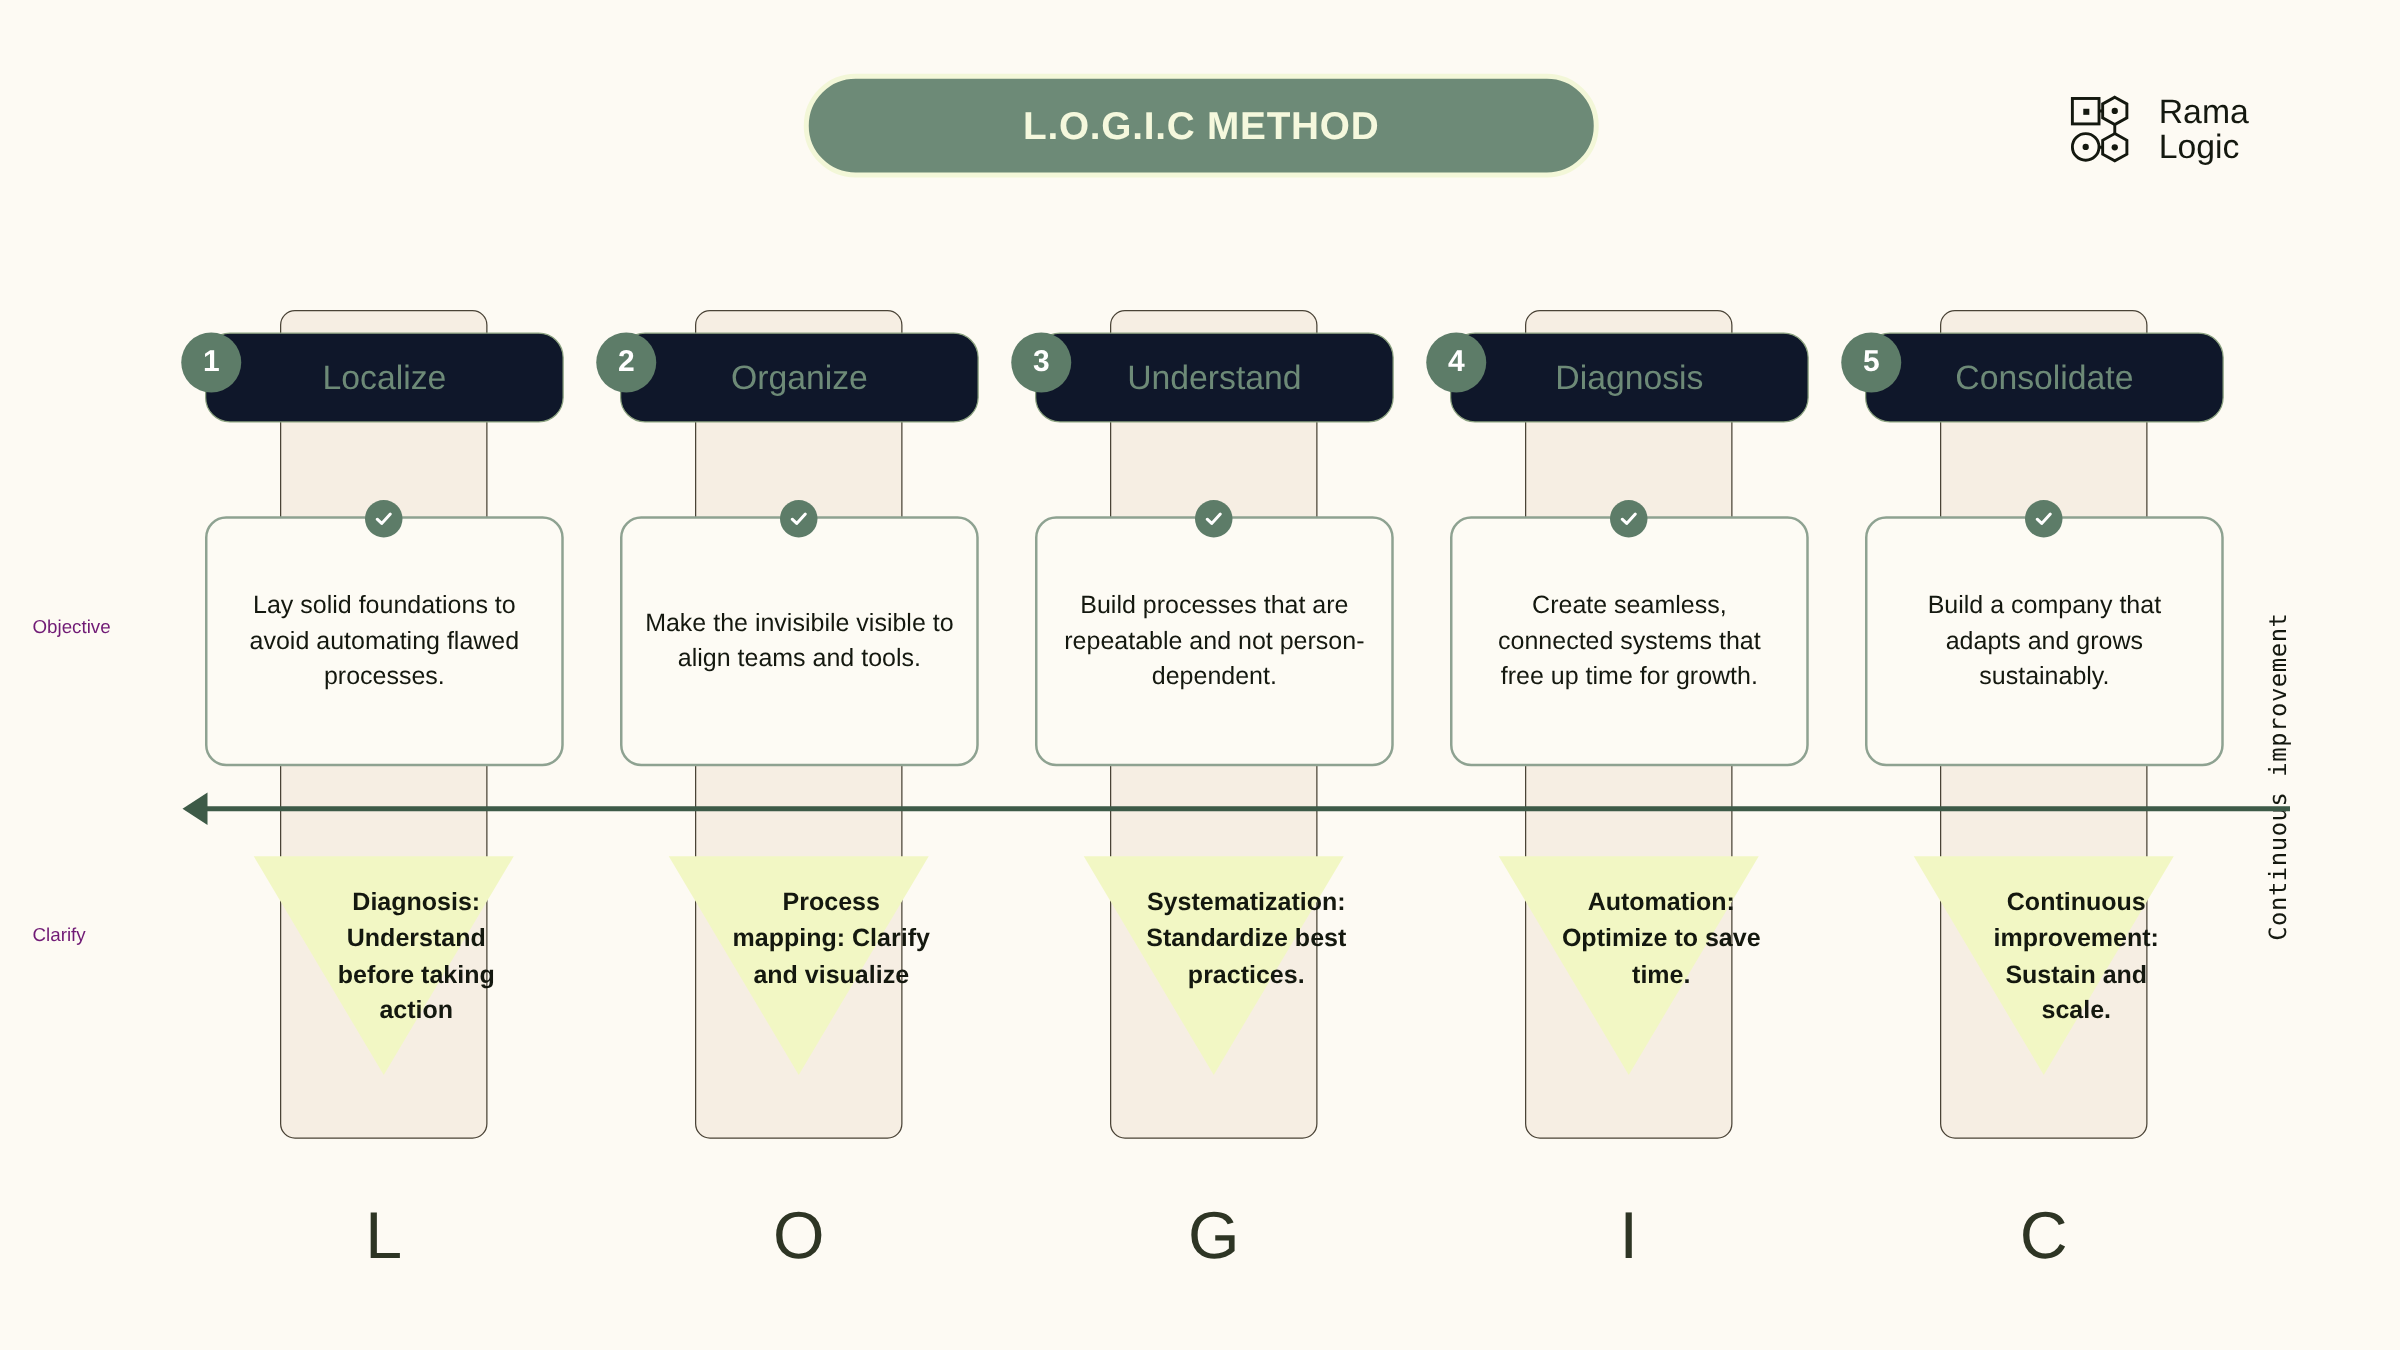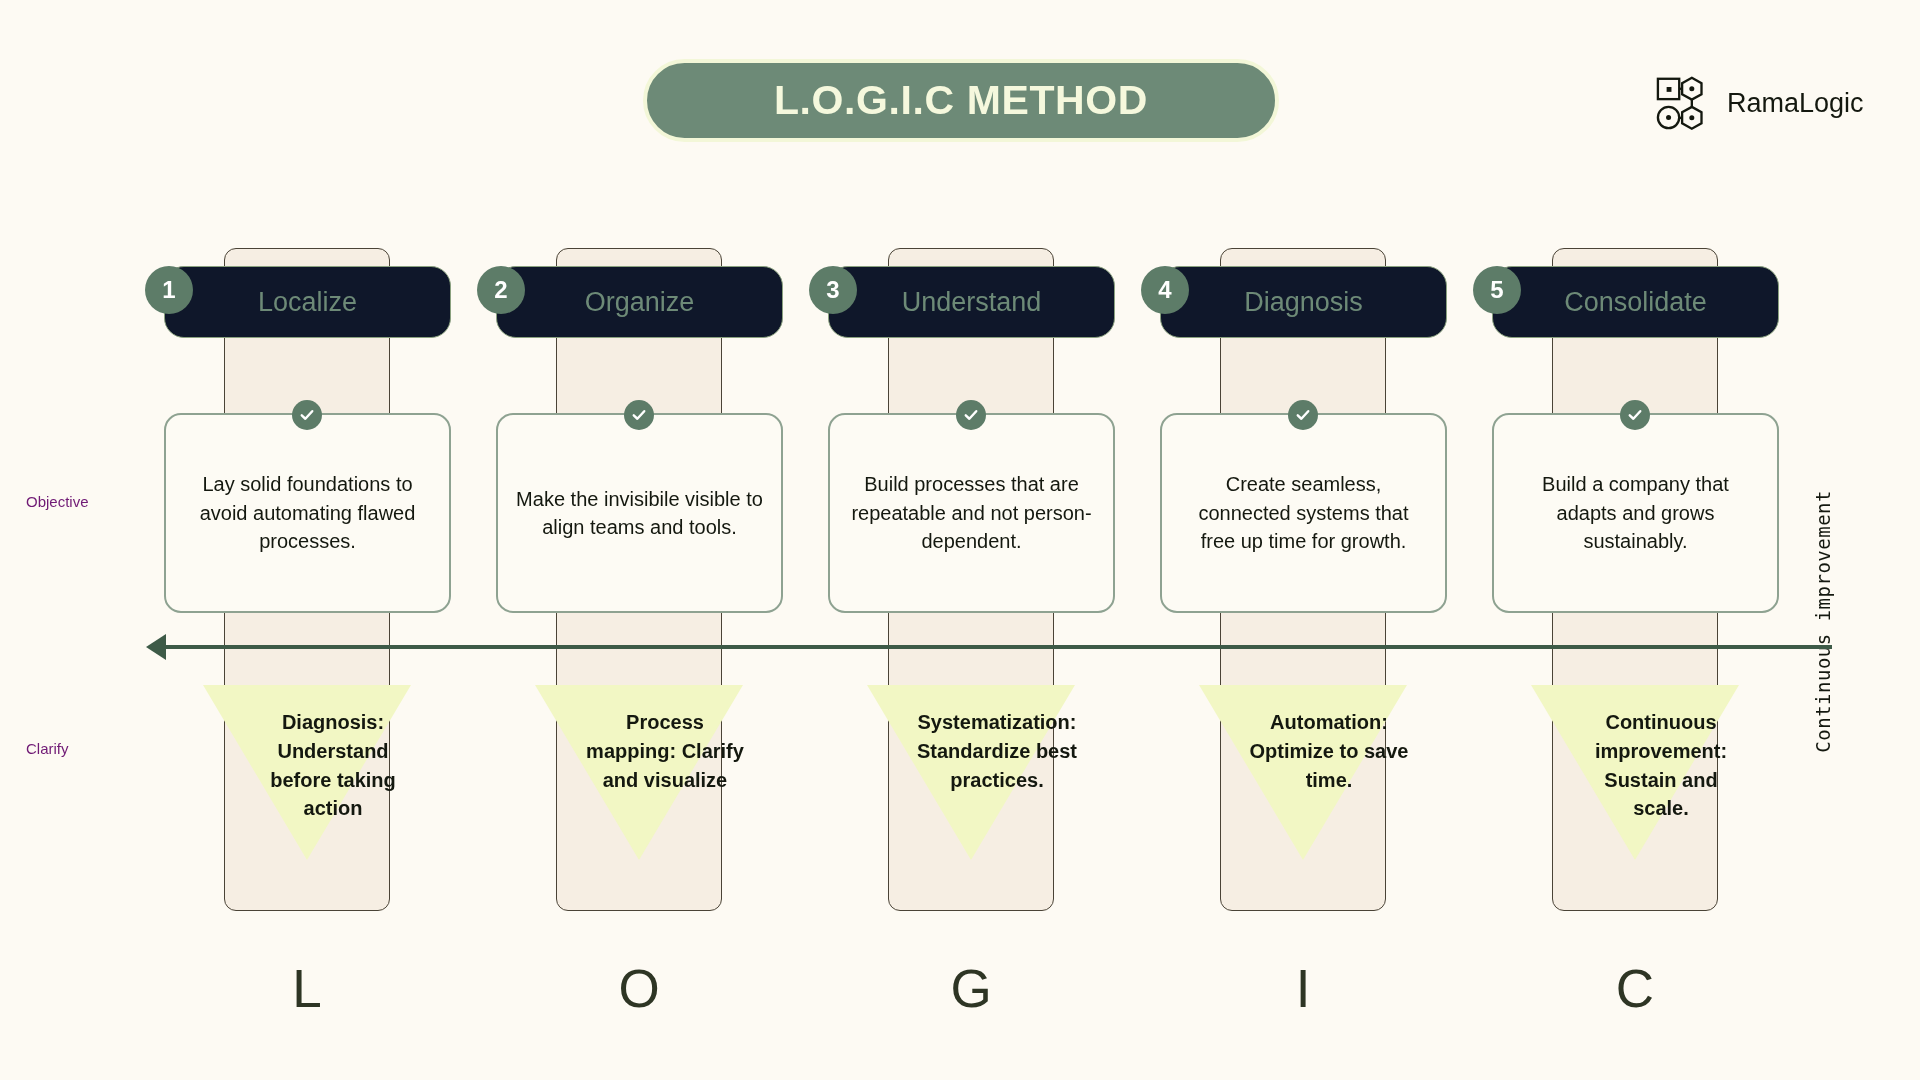--- a/index.html
+++ b/index.html
@@ -16,32 +16,32 @@
   .title-banner{
     position:absolute;
     left:643px;top:59px;
     width:636px;height:83px;
     background:#6d8a77;
     border:4px solid #f3f7d8;
     border-radius:42px;
     box-sizing:border-box;
     display:flex;align-items:center;justify-content:center;
     color:#f5f8dd;
-    font-size:41px;font-weight:bold;
+    font-size:31px;font-weight:bold;
     letter-spacing:.6px;
   }
 
   .logo{
     position:absolute;
     left:1655px;top:72px;
     display:flex;align-items:center;gap:10px;
   }
   .logo-mark{width:62px;height:62px;display:block;}
   .logo-text{
-    display:flex;flex-direction:row;
+    display:flex;flex-direction:column;
     line-height:1.04;
     font-size:27px;color:#14180f;
     font-family:"Liberation Sans", sans-serif;
   }
 
   
   .row-label{
     position:absolute;
     font-family:Liberation Sans, sans-serif;
     font-size:15px;color:#701a75;

